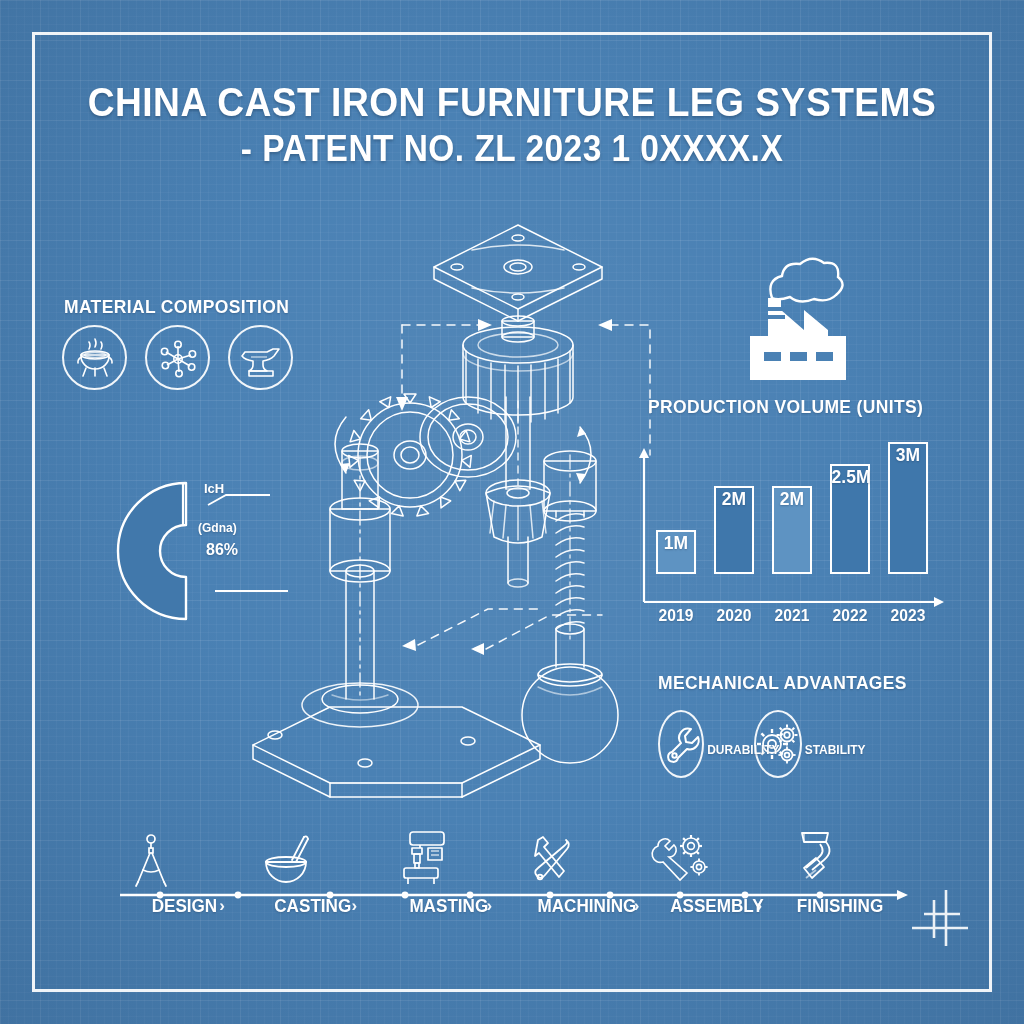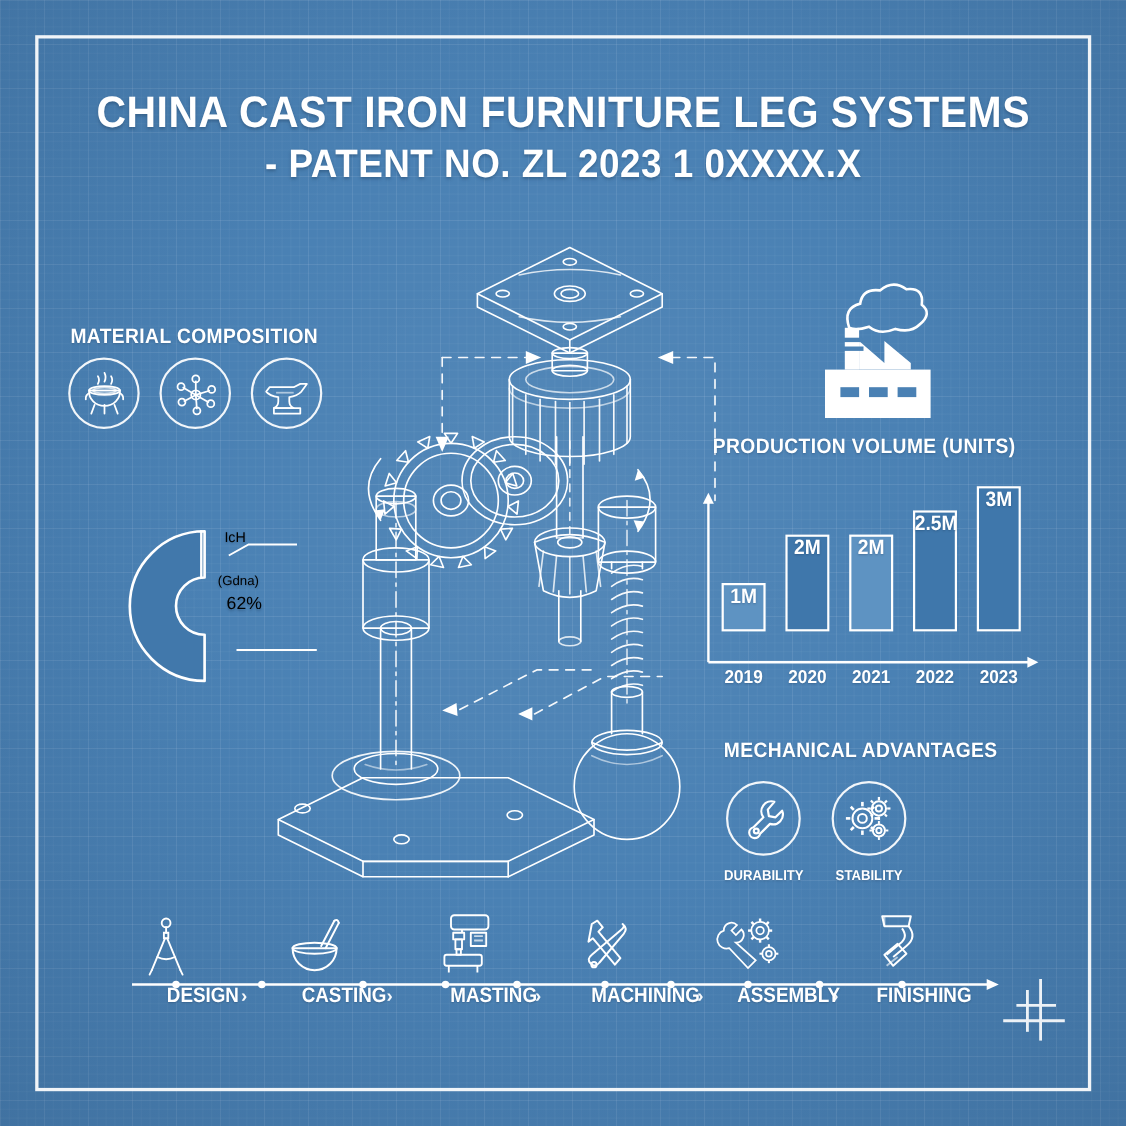--- a/index.html
+++ b/index.html
@@ -58,21 +58,21 @@
     border-radius:50%; display:flex; align-items:center; justify-content:center;
   }
 
   
   #donut-wrap{ position:absolute; left:58px; top:465px; width:250px; height:190px; }
   #donut-caption{
     position:absolute; left:58px; top:608px; width:250px; text-align:center;
     color:#fff; font-size:14px; line-height:18px; font-weight:bold;
     text-shadow:0 1px 2px rgba(20,45,75,0.3);
   }
-  .donut-lead{ position:absolute; color:#000000; font-weight:normal; text-shadow:0 1px 2px rgba(20,45,75,0.3); }
+  .donut-lead{ position:absolute; color:#ffffff; font-weight:bold; text-shadow:0 1px 2px rgba(20,45,75,0.3); }
 
   
   #factory{ position:absolute; left:742px; top:252px; }
 
   
   #chart{ position:absolute; left:630px; top:430px; width:320px; height:200px; }
   .bar{
     position:absolute; bottom:0;
     background:#3f77ab; border:2px solid #ffffff;
   }
@@ -82,21 +82,21 @@
     text-align:center;
   }
   .x-lbl{
     position:absolute; color:#fff; font-weight:bold; font-size:17px;
     transform:scaleX(0.92); text-align:center;
     text-shadow:0 1px 2px rgba(20,45,75,0.3);
   }
 
   
   #mech-icons{ position:absolute; left:658px; top:710px; display:flex; gap:24px; }
-  .mech-item{ width:72px; display:flex; flex-direction:column; align-items:center; }
+  .mech-item{ width:72px; display:flex; align-items:center; }
   .mech-circ{
     width:68px; height:68px; border:2px solid rgba(255,255,255,0.93);
     border-radius:50%; display:flex; align-items:center; justify-content:center;
   }
   .mech-lbl{
     margin-top:10px; color:#fff; font-weight:bold; font-size:13px;
     white-space:nowrap; transform:scaleX(0.92);
     text-shadow:0 1px 2px rgba(20,45,75,0.3);
   }
 
@@ -175,21 +175,21 @@
     <path d="M 128 18 A 68 68 0 1 0 128 154 L 128 112 A 26 26 0 1 1 128 60 Z" fill="#4178ab" stroke="#ffffff" stroke-width="2.4" stroke-linejoin="round"></path>
 
     <path d="M 122 18 L 122 60 A 26 26 0 0 0 113 62 L 105 21 Z" fill="#4178ab" stroke="#ffffff" stroke-width="2" opacity="0"></path>
     <line x1="125" y1="17" x2="125" y2="60" stroke="#ffffff" stroke-width="2.2"></line>
 
     <path d="M 150 40 L 168 30 L 212 30" fill="none" stroke="#ffffff" stroke-width="1.8"></path>
     <path d="M 157 126 L 230 126" fill="none" stroke="#ffffff" stroke-width="1.8"></path>
   </svg>
   <div class="donut-lead" style="left:146px; top:16px; font-size:13px;">IcH</div>
   <div class="donut-lead" style="left:140px; top:56px; font-size:12px;">(Gdna)</div>
-  <div class="donut-lead" style="left:148px; top:76px; font-size:16px;">62%</div>
+  <div class="donut-lead" style="left:148px; top:76px; font-size:16px;">86%</div>
 </div>
 <div id="donut-caption">
 </div>
 
 <svg id="drawing" style="position:absolute; left:250px; top:205px;" width="420" height="610" viewBox="0 0 420 610" fill="none" stroke="#ffffff" stroke-width="1.5" stroke-linejoin="round" stroke-linecap="round">
 
   <g>
     <path d="M268 20 L352 62 L268 104 L184 62 Z"></path>
     <path d="M184 62 L184 74 L268 116 L352 74 L352 62"></path>
     <path d="M268 104 L268 116"></path>

